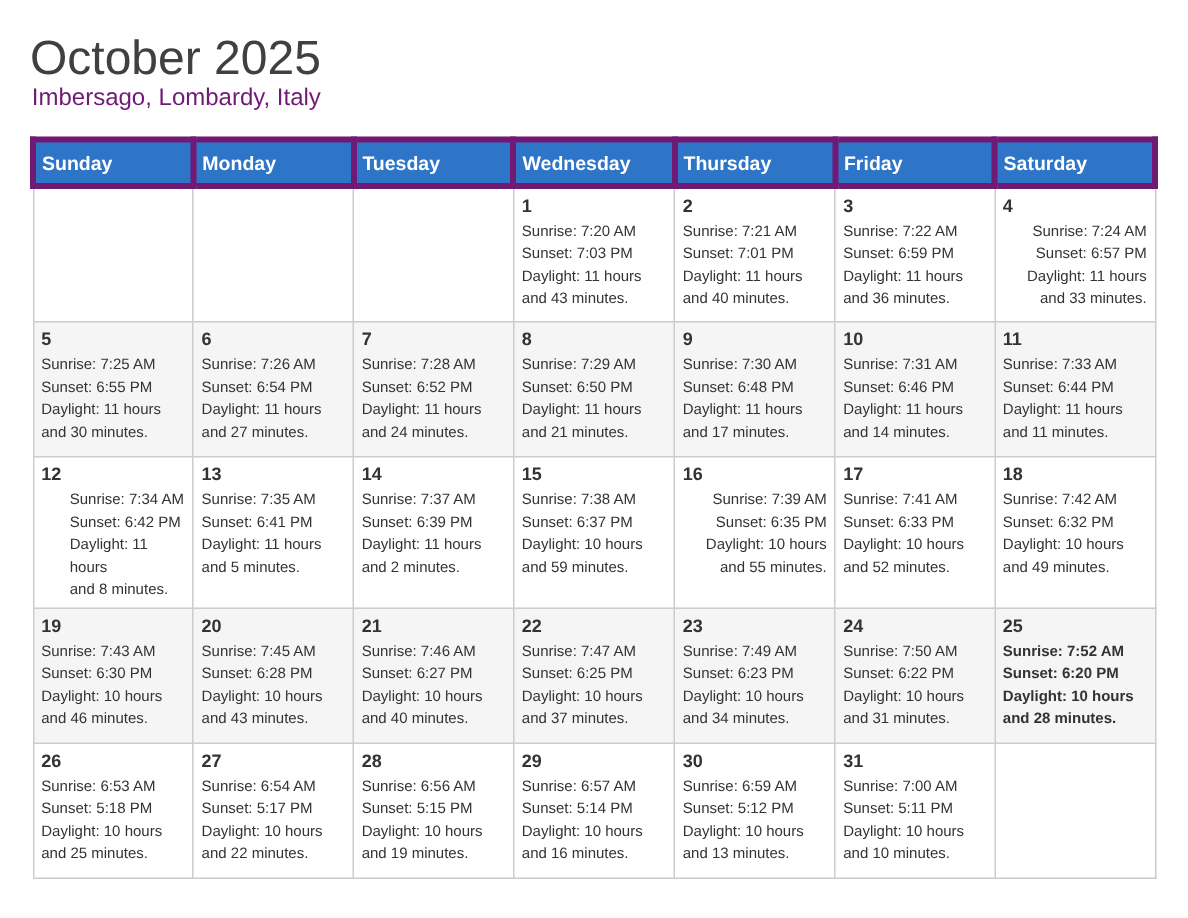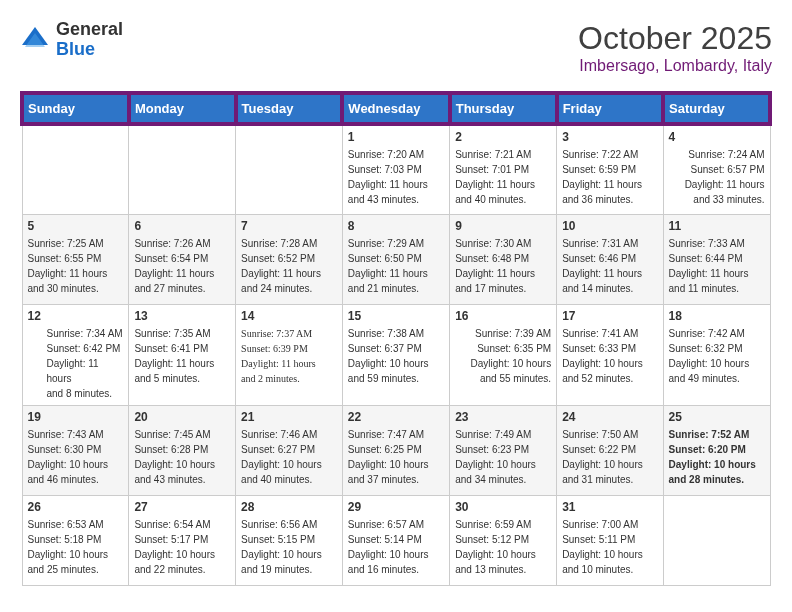--- a/index.html
+++ b/index.html
@@ -85,30 +85,20 @@
       color: #333;
     }
     .empty-cell {
       background: #fff !important;
     }
   </style>
 </head>
 <body>
 
 <div class="header">
-  <div class="logo">
-    <svg class="logo-icon" viewBox="0 0 30 30">
-      <polygon points="15,2 28,20 2,20" fill="#1a6ec9"></polygon>
-      <polygon points="15,8 25,22 5,22" fill="#4a9fe8" opacity="0.5"></polygon>
-    </svg>
-    <div class="logo-text">
-      <span class="logo-general">General</span>
-      <span class="logo-blue">Blue</span>
-    </div>
-  </div>
   <div class="title-section">
     <div class="month-title">October 2025</div>
     <div class="location">Imbersago, Lombardy, Italy</div>
   </div>
 </div>
 
 <table class="calendar">
   <thead>
     <tr>
       <th>Sunday</th>
@@ -215,21 +205,21 @@
         </td>
         <td>
           <span class="day-number">13</span>
           <div class="day-info" style="white-space: pre-line;">Sunrise: 7:35 AM
 Sunset: 6:41 PM
 Daylight: 11 hours
 and 5 minutes.</div>
         </td>
         <td>
           <span class="day-number">14</span>
-          <div class="day-info" style="white-space: pre-line; font-family: Liberation Serif, serif;">Sunrise: 7:37 AM
+          <div class="day-info" style="white-space: pre-line;">Sunrise: 7:37 AM
 Sunset: 6:39 PM
 Daylight: 11 hours
 and 2 minutes.</div>
         </td>
         <td>
           <span class="day-number">15</span>
           <div class="day-info" style="white-space: pre-line;">Sunrise: 7:38 AM
 Sunset: 6:37 PM
 Daylight: 10 hours
 and 59 minutes.</div>

